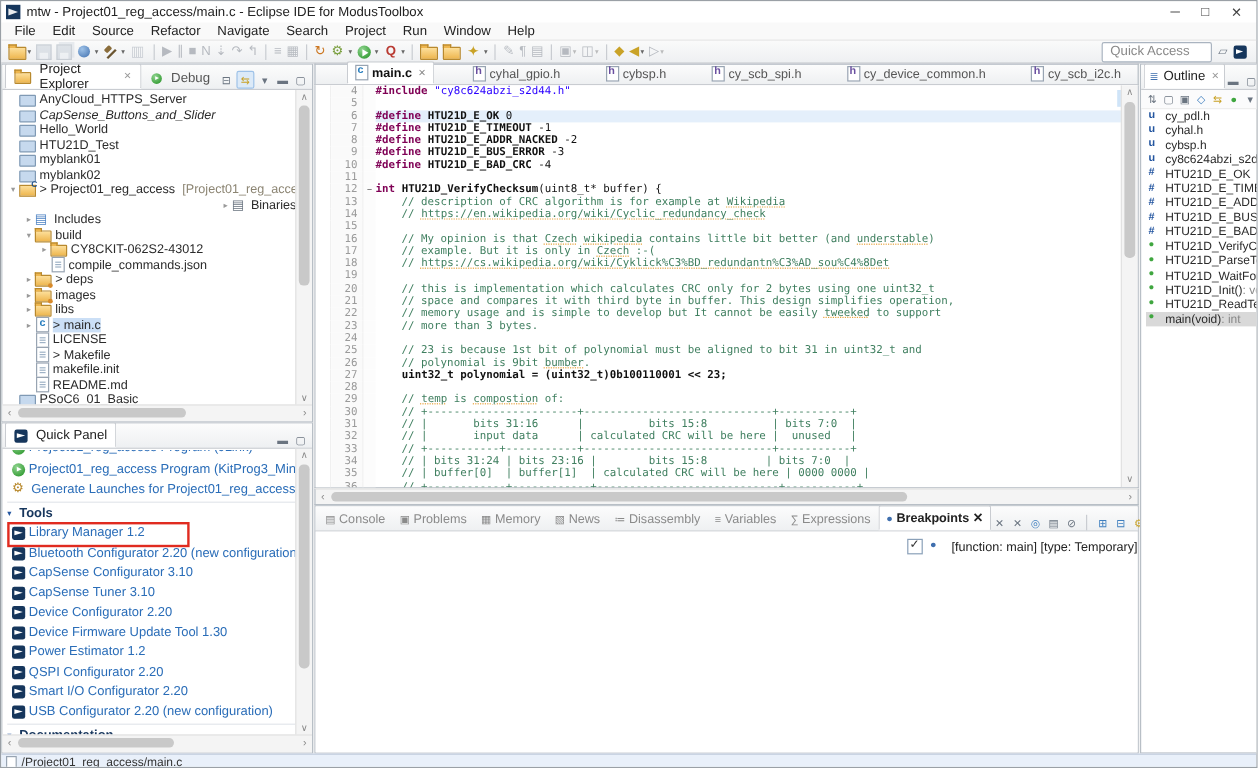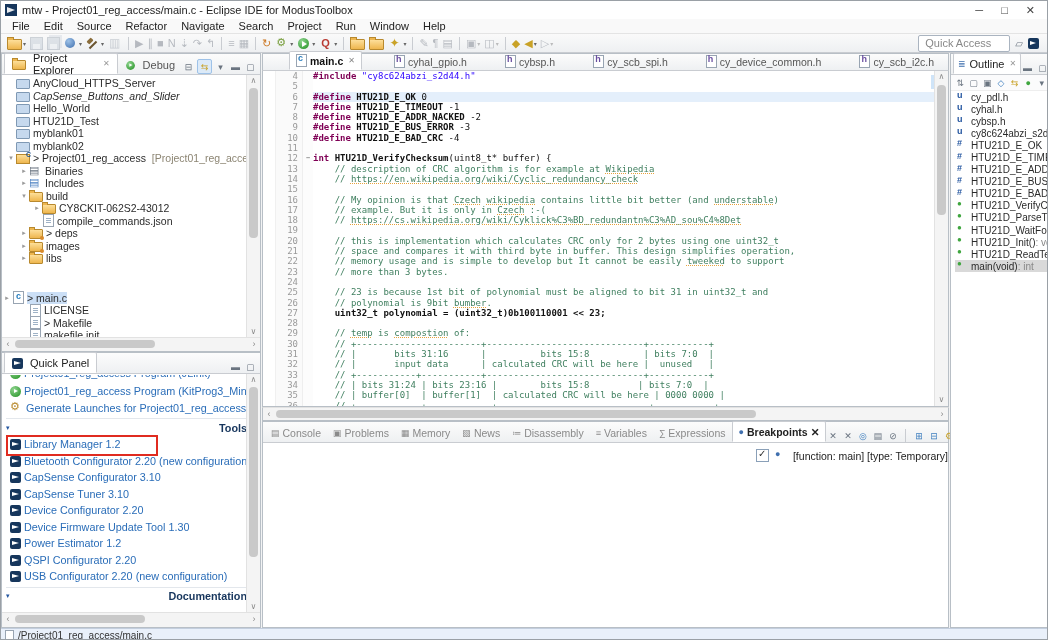--- a/index.html
+++ b/index.html
@@ -91,21 +91,21 @@
   .nic-bp{width:11px;height:11px;}
   .nic-bp::before{content:"●";position:absolute;left:1px;top:-1px;font-size:9px;color:#3f6fae;}
   
   #qp{left:0;top:299px;width:260px;height:276px;}
   #qp-list{position:absolute;top:21px;left:0;right:13px;bottom:14px;overflow:hidden;padding:1px 0 0 4px;}
   .qp-row{display:flex;align-items:center;height:16.5px;white-space:nowrap;position:relative;padding-left:4px;}
   .qp-l{color:#2a6db8;font-size:10.8px;}
   .qp-row.clip{height:8px;overflow:hidden;}
   .qp-row.clip>*{margin-top:-12px;}
   .qp-row.hl-red::after{content:"";position:absolute;left:0;top:-1px;width:148px;height:17px;border:2px solid #e02b20;pointer-events:none;}
-  .qp-h{display:flex;align-items:center;height:17px;margin-top:2px;border-top:1px solid #e3e7ec;justify-content:space-between;}
+  .qp-h{display:flex;align-items:center;height:17px;margin-top:2px;border-top:1px solid #e3e7ec;}
   .qp-tri{color:#2456a0;font-size:7px;width:10px;}
   .qp-ht{font-weight:bold;color:#17365d;font-size:10.8px;}
   
   #ed{left:261px;top:0;width:687px;height:575px;border:none;background:transparent;}
   .ed-tabs{position:absolute;left:0;top:0;width:100%;height:18px;background:linear-gradient(#fcfcfc,#eef0f2);border:1px solid #b8bfc6;border-bottom:1px solid #c9ccd1;display:flex;align-items:flex-end;box-sizing:border-box;}
   .etab{display:flex;align-items:center;gap:3px;height:17px;padding:0 6px;font-size:10.5px;color:#555;white-space:nowrap;margin-left:26px;}
   .etab.act{background:#fff;border:1px solid #c9ccd1;border-bottom-color:#fff;border-radius:2px 2px 0 0;color:#111;font-weight:bold;}
   .etab-x{font-size:8px;color:#888;margin-left:2px;font-weight:normal;}
   .fic{display:inline-block;width:9px;height:11px;background:#fff;border:1px solid #98a4b2;position:relative;flex:none;}
   .fic[data-k="c"]::after{content:"c";position:absolute;left:1px;top:-2px;font-size:9px;font-weight:bold;color:#2a7fbf;}
@@ -351,21 +351,21 @@
             <span class="tarrow"></span>
             <span class="nic nic-proj-closed"></span>
             <span class="tlabel">myblank02</span>
           </div>
           <div class="trow" style="padding-left: 4px;">
             <span class="tarrow">▾</span>
             <span class="nic nic-proj-c"></span>
             <span class="tlabel">&gt; Project01_reg_access</span>
             <span class="tdeco">&nbsp;[Project01_reg_access latest-v2.X f8d3</span>
           </div>
-          <div class="trow" style="padding-left: 17px;">
+          <div class="trow" style="padding-left: 17px; justify-content: flex-end;">
             <span class="tarrow">▸</span>
             <span class="nic nic-binaries"></span>
             <span class="tlabel">Binaries</span>
           </div>
           <div class="trow" style="padding-left: 17px;">
             <span class="tarrow">▸</span>
             <span class="nic nic-includes"></span>
             <span class="tlabel">Includes</span>
           </div>
           <div class="trow" style="padding-left: 17px;">
@@ -391,21 +391,21 @@
           <div class="trow" style="padding-left: 17px;">
             <span class="tarrow">▸</span>
             <span class="nic nic-folder nic-folder-mod"></span>
             <span class="tlabel">images</span>
           </div>
           <div class="trow" style="padding-left: 17px;">
             <span class="tarrow">▸</span>
             <span class="nic nic-folder"></span>
             <span class="tlabel">libs</span>
           </div>
-          <div class="trow sel" style=" margin-top: 27px;">
+          <div class="trow sel" style="padding-left: 17px;">
             <span class="tarrow">▸</span>
             <span class="nic nic-c-file"></span>
             <span class="tlabel">&gt; main.c</span>
           </div>
           <div class="trow" style="padding-left: 17px;">
             <span class="tarrow"></span>
             <span class="nic nic-file"></span>
             <span class="tlabel">LICENSE</span>
           </div>
           <div class="trow" style="padding-left: 17px;">
@@ -493,20 +493,24 @@
             <span class="nic nic-mtb"></span>
             <span class="qp-l">Device Firmware Update Tool 1.30</span>
           </div>
           <div class="qp-row">
             <span class="nic nic-mtb"></span>
             <span class="qp-l">Power Estimator 1.2</span>
           </div>
           <div class="qp-row">
             <span class="nic nic-mtb"></span>
             <span class="qp-l">QSPI Configurator 2.20</span>
+          </div>
+          <div class="qp-row">
+            <span class="nic nic-mtb"></span>
+            <span class="qp-l">Smart I/O Configurator 2.20</span>
           </div>
           <div class="qp-row">
             <span class="nic nic-mtb"></span>
             <span class="qp-l">USB Configurator 2.20 (new configuration)</span>
           </div>
           <div class="qp-h">
             <span class="qp-tri">▾</span>
             <span class="qp-ht">Documentation</span>
           </div>
         </div>

